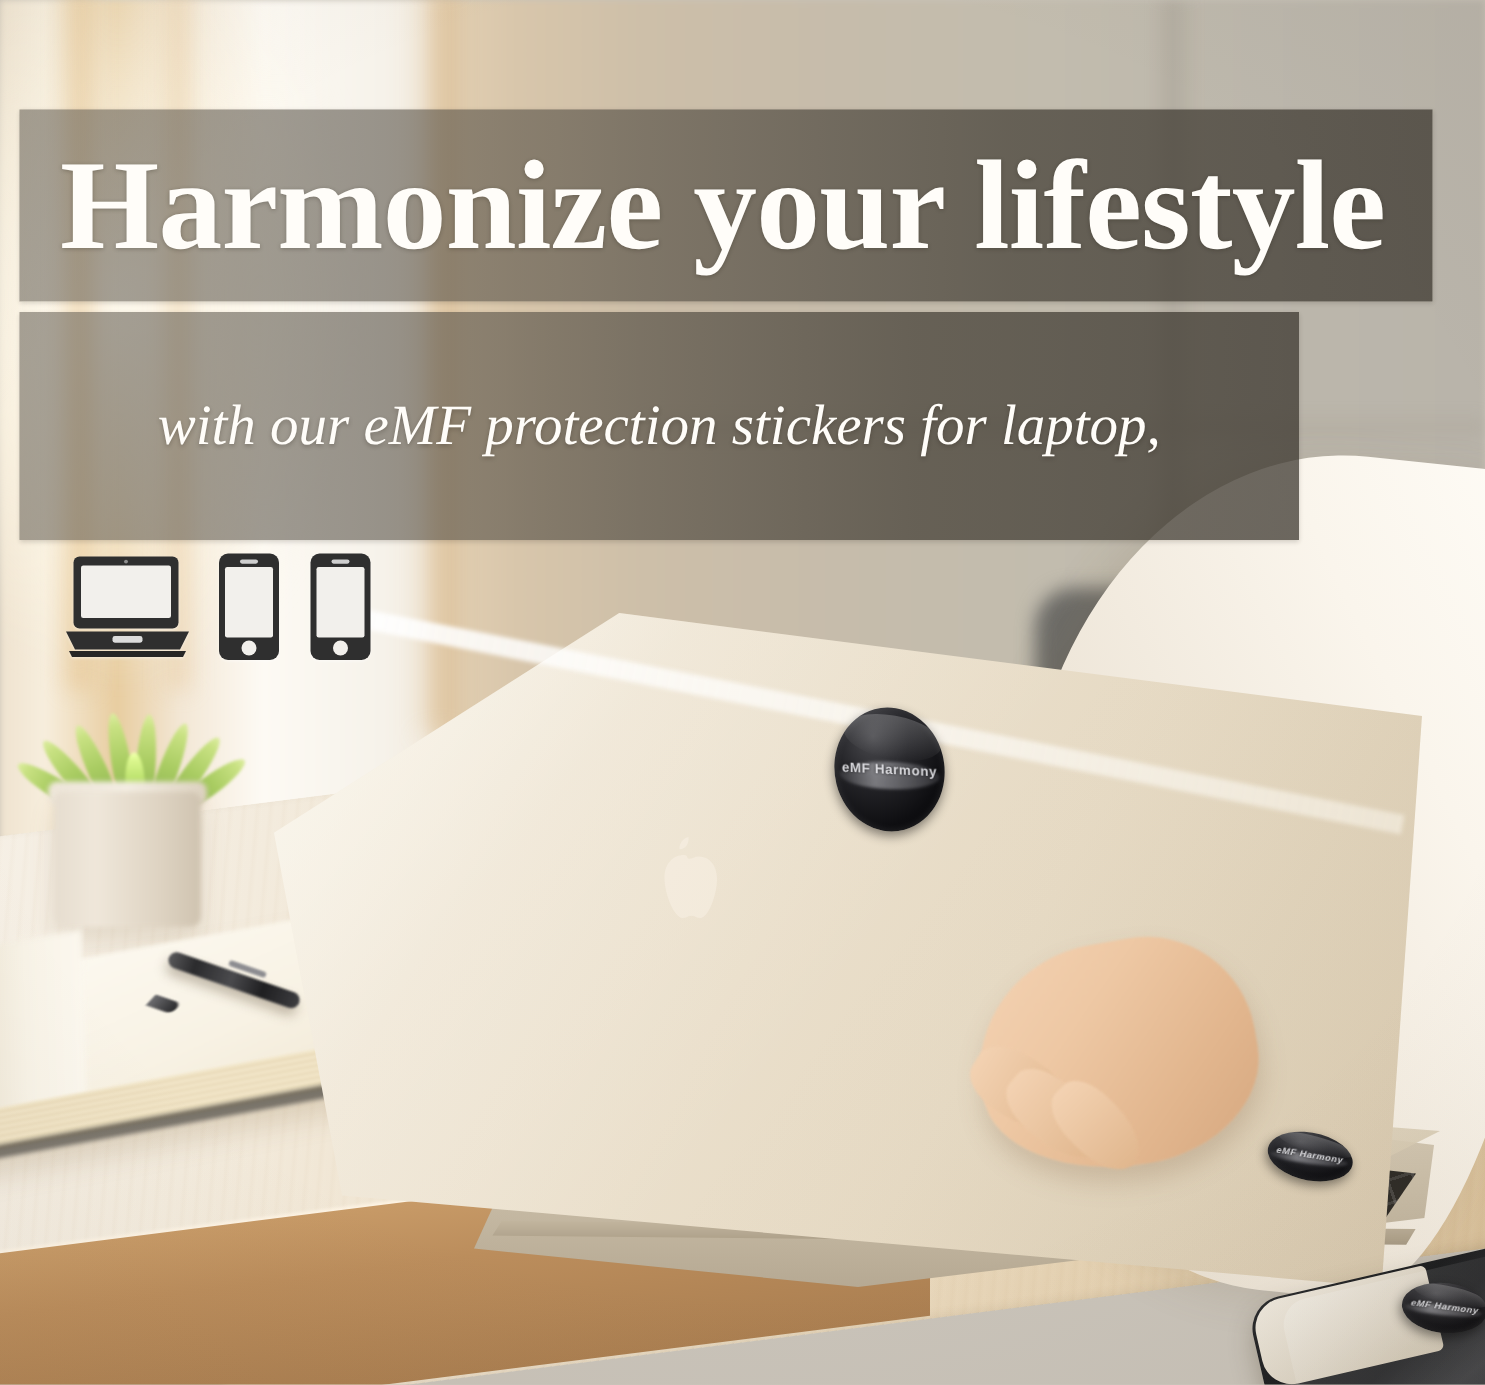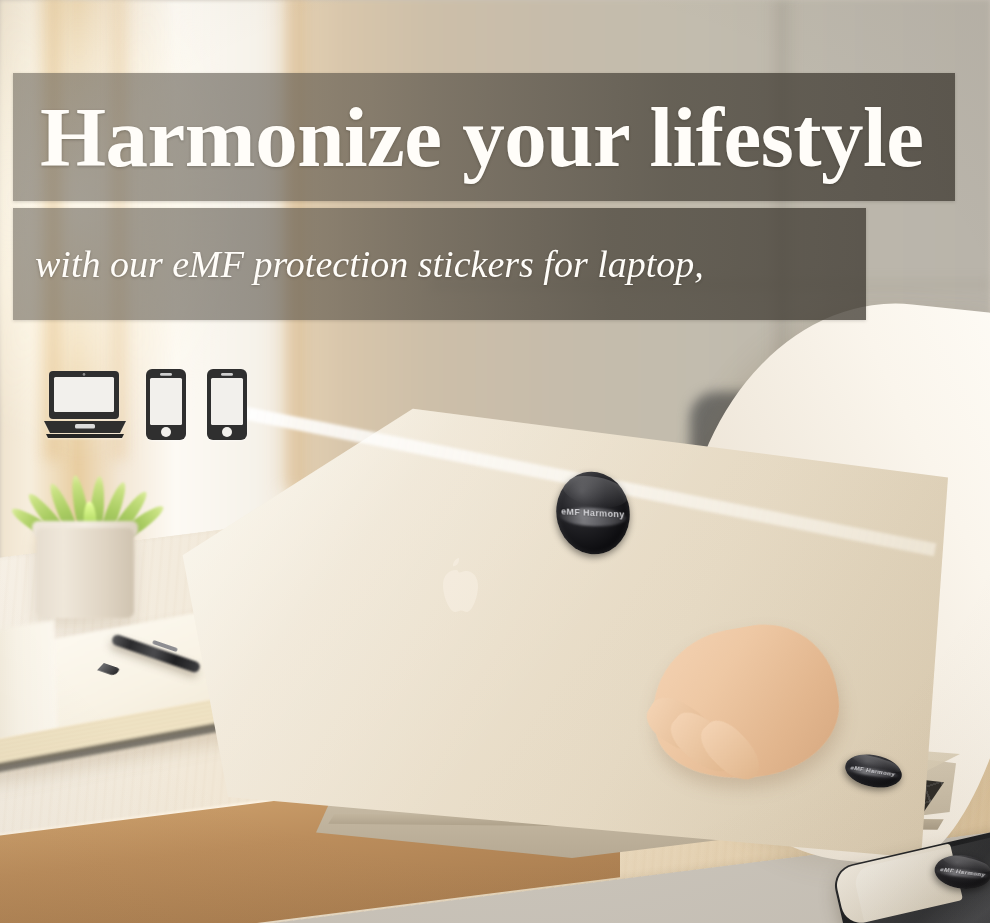--- a/index.html
+++ b/index.html
@@ -406,22 +406,22 @@
     font-family:"Liberation Serif", serif;
     font-weight:700;
     font-size:85px;
     line-height:1;
     letter-spacing:-0.5px;
     padding-left:27px;
     white-space:nowrap;
     text-shadow:0 1px 3px rgba(30,24,16,.28);
   }
   #subtitle-band {
-    left:13px; top:208px; width:853px; height:112px;
-    justify-content:flex-start;
+    left:13px; top:208px; width:853px; height:152px;
+    justify-content:center;
   }
   #subtitle {
     color:#fffdf9;
     font-family:"Liberation Serif", serif;
     font-style:italic;
     font-weight:400;
     font-size:38px;
     line-height:1.34;
     text-align:center;
     padding:0 22px;

